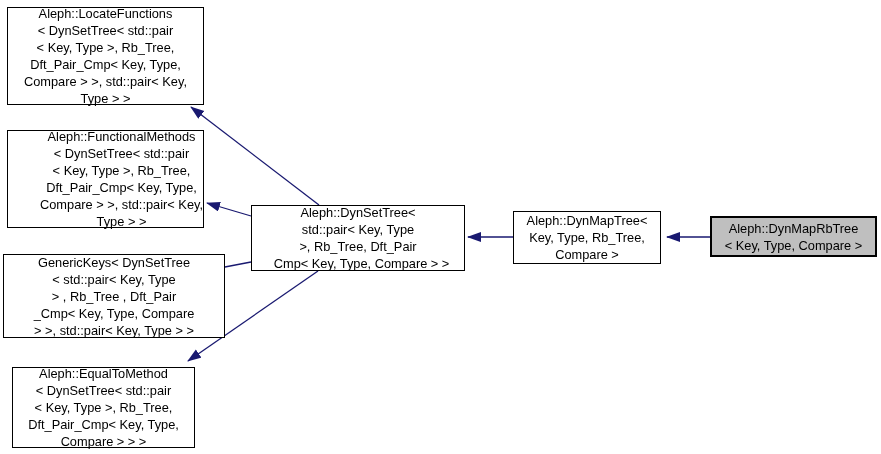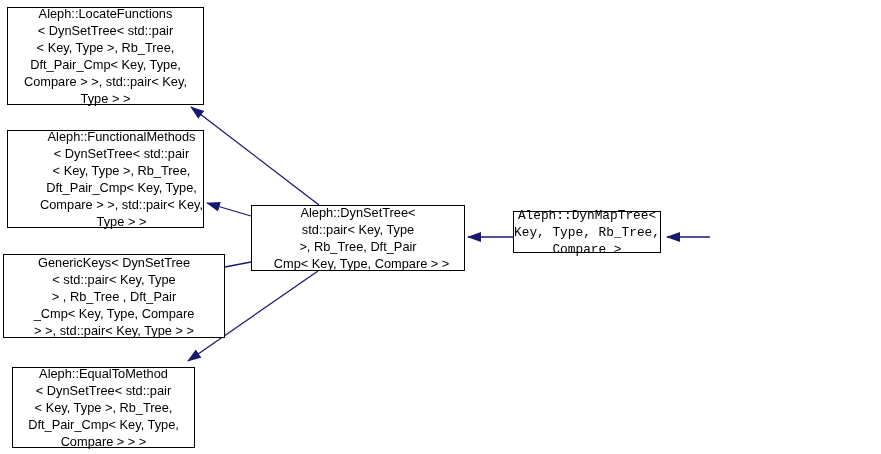--- a/index.html
+++ b/index.html
@@ -92,18 +92,20 @@
 &lt; DynSetTree&lt; std::pair
 &lt; Key, Type &gt;, Rb_Tree,
 Dft_Pair_Cmp&lt; Key, Type,
 Compare &gt; &gt; &gt;</div>
 
   <div class="node" style="left:251px; top:205px; width:214px; height:66px;">Aleph::DynSetTree&lt;
 std::pair&lt; Key, Type
 &gt;, Rb_Tree, Dft_Pair
 _Cmp&lt; Key, Type, Compare &gt; &gt;</div>
 
-  <div class="node" style="left:513px; top:211px; width:148px; height:42px;font-family:Liberation Mono, monospace;">Aleph::DynMapTree&lt;
+  <div class="node" style="left:513px; top:211px; width:148px; height:53px;">Aleph::DynMapTree&lt;
 Key, Type, Rb_Tree,
 Compare &gt;</div>
 
+  <div class="node highlight" style="left:710px; top:216px; width:167px; height:41px;">Aleph::DynMapRbTree
+&lt; Key, Type, Compare &gt;</div>
 
 </div>
 
 </body></html>

